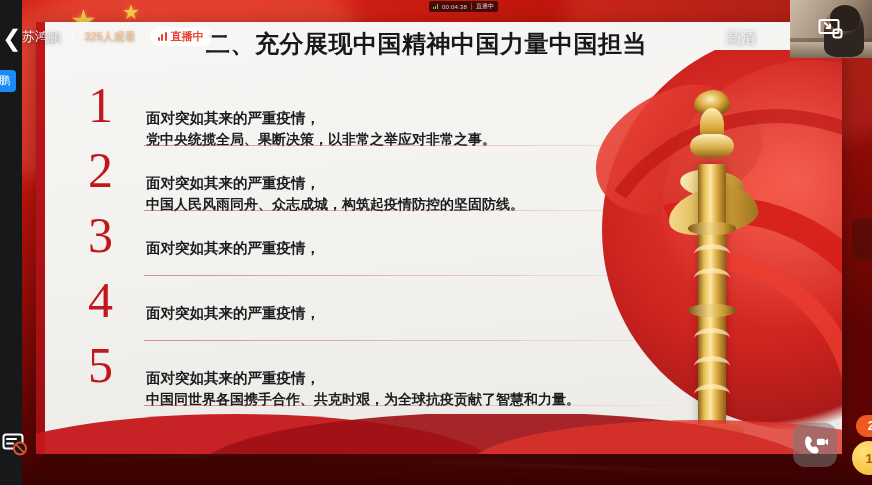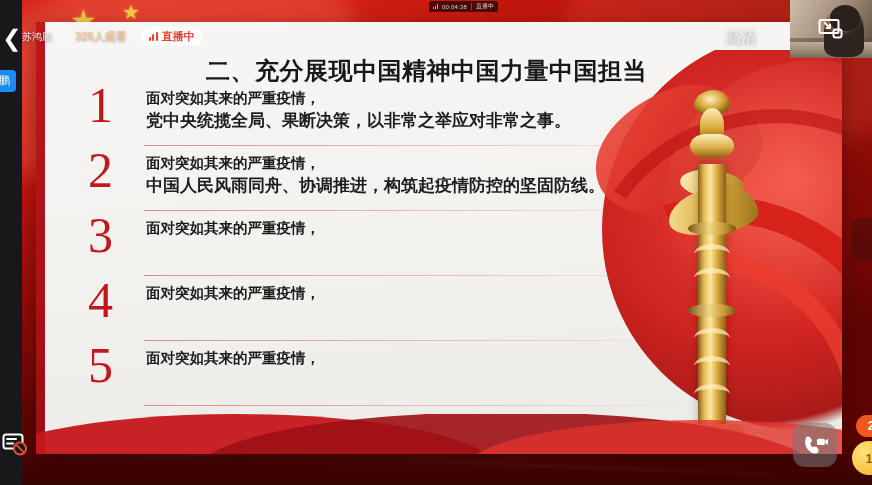--- a/index.html
+++ b/index.html
@@ -80,21 +80,21 @@
     letter-spacing:.5px;
     text-shadow:0 1px 4px rgba(0,0,0,.55);
     white-space:nowrap;
   }
   .live-meta{
     margin-top:11px;
     display:flex;align-items:center;gap:10px;
     white-space:nowrap;
   }
   .meta-host{
-    color:#eceff1;font-size:10px;
+    color:#eceff1;font-size:13px;
     text-shadow:0 1px 3px rgba(0,0,0,.5);
   }
   .meta-sep{color:rgba(255,255,255,.45);font-size:13px;}
   .meta-viewers{
     color:#fdba74;font-size:11px;opacity:.92;
     text-shadow:0 1px 3px rgba(0,0,0,.5);
   }
   .live-badge{
     display:inline-flex;align-items:center;gap:4px;
     background:rgba(255,255,255,.88);
@@ -166,21 +166,21 @@
     overflow:hidden;
     z-index:20;
   }
   .slide-leftbar{
     position:absolute;left:0;top:0;width:9px;height:432px;
     background:linear-gradient(180deg,#c2161a,#9c0f12);
   }
   .slide-title{
     position:absolute;left:170px;top:6px;
     color:#17181a;font-size:24px;font-weight:700;
-    letter-spacing:.5px;white-space:nowrap;margin-top:27px;
+    letter-spacing:.5px;white-space:nowrap;
   }
 
   
   .ribbon{
     position:absolute;right:-40px;top:28px;width:330px;height:404px;
     overflow:hidden;pointer-events:none;
   }
   .ribbon .fan{
     position:absolute;right:-120px;top:-20px;width:400px;height:400px;
     border-radius:50%;
@@ -279,22 +279,22 @@
   .item .num{
     position:absolute;left:28px;top:-6px;
     color:#c0181c;
     font-size:50px;font-weight:400;line-height:1;
     font-family:"Liberation Serif","DejaVu Serif",serif;
   }
   .item .lines{
     position:absolute;left:86px;top:2px;width:560px;
     color:#1d1d1f;
   }
-  .item .l1{font-size:14.5px;font-weight:700;line-height:1.45;white-space:nowrap;}
-  .item .l2{font-size:17px;font-weight:700;line-height:1.45;white-space:nowrap;}
+  .item .l1{font-size:14.5px;font-weight:700;line-height:1.45;white-space:nowrap;margin-top:20px;}
+  .item .l2{font-size:14px;font-weight:700;line-height:1.45;white-space:nowrap;}
   .item .rule{
     position:absolute;left:84px;top:59px;width:556px;height:1px;
     background:linear-gradient(90deg,rgba(186,60,60,.55),rgba(186,60,60,.18) 70%,rgba(186,60,60,0));
   }
 
   
   .slide-bottom{
     position:absolute;left:0;bottom:0;width:806px;height:40px;overflow:hidden;
   }
   .slide-bottom .w{
@@ -393,21 +393,21 @@
           <div class="l1">面对突如其来的严重疫情，</div>
           <div class="l2">党中央统揽全局、果断决策，以非常之举应对非常之事。</div>
         </div>
         <div class="rule"></div>
       </div>
 
       <div class="item">
         <div class="num">2</div>
         <div class="lines">
           <div class="l1">面对突如其来的严重疫情，</div>
-          <div class="l2">中国人民风雨同舟、协调推进，构筑起疫情防控的坚固防线。</div>
+          <div class="l2">中国人民风雨同舟、众志成城，构筑起疫情防控的坚固防线。</div>
         </div>
         <div class="rule"></div>
       </div>
 
       <div class="item">
         <div class="num">3</div>
         <div class="lines">
           <div class="l1">面对突如其来的严重疫情，</div>
         </div>
         <div class="rule"></div>
@@ -418,20 +418,21 @@
         <div class="lines">
           <div class="l1">面对突如其来的严重疫情，</div>
         </div>
         <div class="rule"></div>
       </div>
 
       <div class="item">
         <div class="num">5</div>
         <div class="lines">
           <div class="l1">面对突如其来的严重疫情，</div>
+          <div class="l2">中国同世界各国携手合作、共克时艰，为全球抗疫贡献了智慧和力量。</div>
         </div>
         <div class="rule"></div>
       </div>
 
     </div>
 
     <div class="slide-bottom">
       <div class="w wa"></div>
       <div class="w wb"></div>
       <div class="w wc"></div>

